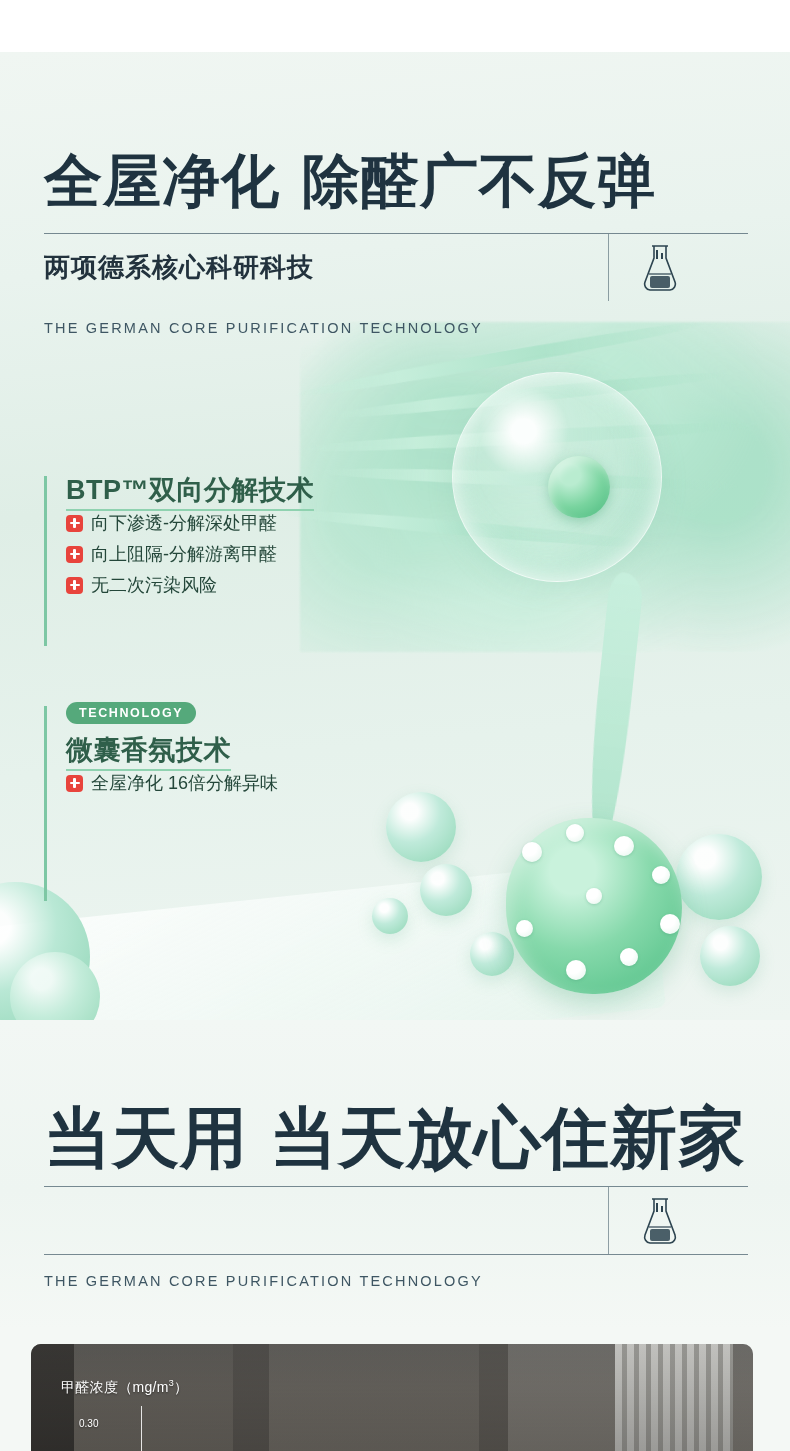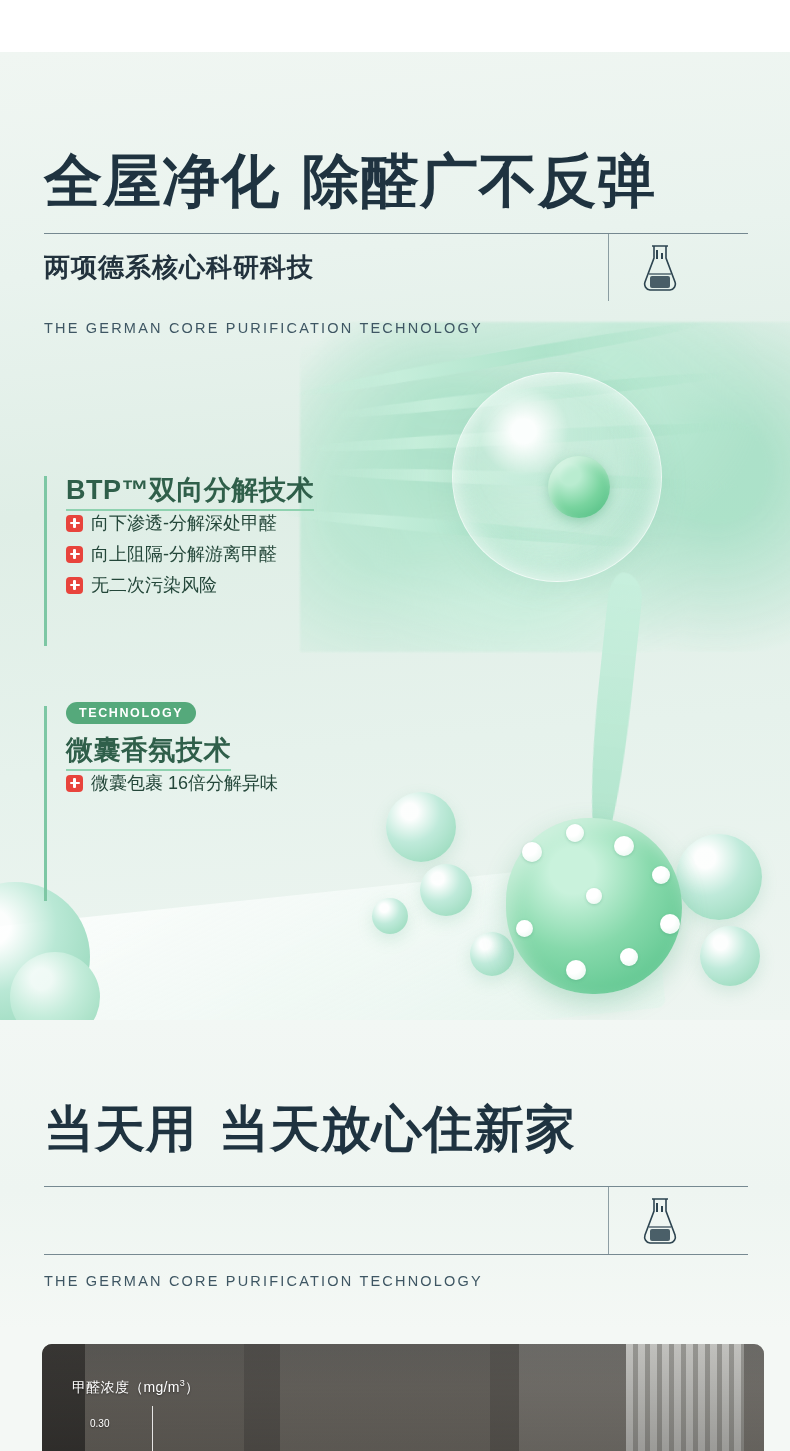--- a/index.html
+++ b/index.html
@@ -250,21 +250,21 @@
   
   .sec2 {
     position: absolute;
     left: 0; top: 1020px;
     width: 790px; height: 310px;
     background: linear-gradient(180deg,#f2f7f4 0%, #eef5f1 55%, #f4f8f5 100%);
   }
   .headline2 {
     position: absolute;
     left: 44px; top: 84px;
-    font-size: 50px;
+    font-size: 67px;
     line-height: 1;
     font-weight: 700;
     color: #1f3340;
     letter-spacing: 1px;
     white-space: nowrap;
   }
   .rule2 { position: absolute; left: 44px; width: 704px; height: 1px; background: #4d6470; opacity: .75; }
   .rule2.a { top: 166px; }
   .rule2.b { top: 234px; }
   .subhead2 {
@@ -288,21 +288,21 @@
 
   
   .sec3 {
     position: absolute;
     left: 0; top: 1330px;
     width: 790px; height: 121px;
     background: #f4f8f5;
   }
   .photo-card {
     position: absolute;
-    left: 42px; top: 14px;
+    left: 31px; top: 14px;
     width: 722px; height: 107px;
     border-radius: 10px 10px 0 0;
     overflow: hidden;
     background: linear-gradient(180deg,#5b5a57 0%, #6e6a64 40%, #7c776f 100%);
   }
   .room-wall {
     position: absolute; left: 0; top: 0; width: 100%; height: 100%;
     background:
       linear-gradient(90deg, rgba(60,58,55,.9) 0 6%, rgba(120,116,109,.25) 6% 28%, rgba(85,82,78,.55) 28% 33%, rgba(150,146,138,.22) 33% 62%, rgba(95,92,87,.5) 62% 66%, rgba(190,188,182,.3) 66% 100%);
   }
@@ -418,21 +418,21 @@
       </div>
 
       <div class="feat f2">
         <div class="feat-bar b2"></div>
         <div class="pill">TECHNOLOGY</div>
         <div style="height:2px"></div>
         <div class="feat-title">微囊香氛技术</div>
         <div class="bullets">
           <div class="bullet">
             <span class="cross"></span>
-            <span class="bullet-text">微囊包裹 16倍分解异味</span>
+            <span class="bullet-text">全屋净化 16倍分解异味</span>
           </div>
         </div>
       </div>
     </div>
   </div>
 
   <div class="sec2">
     <div class="headline2">
       <span>当天用</span><span class="gap" style="display:inline-block;width:22px"></span><span>当天放心住新家</span>
     </div>

